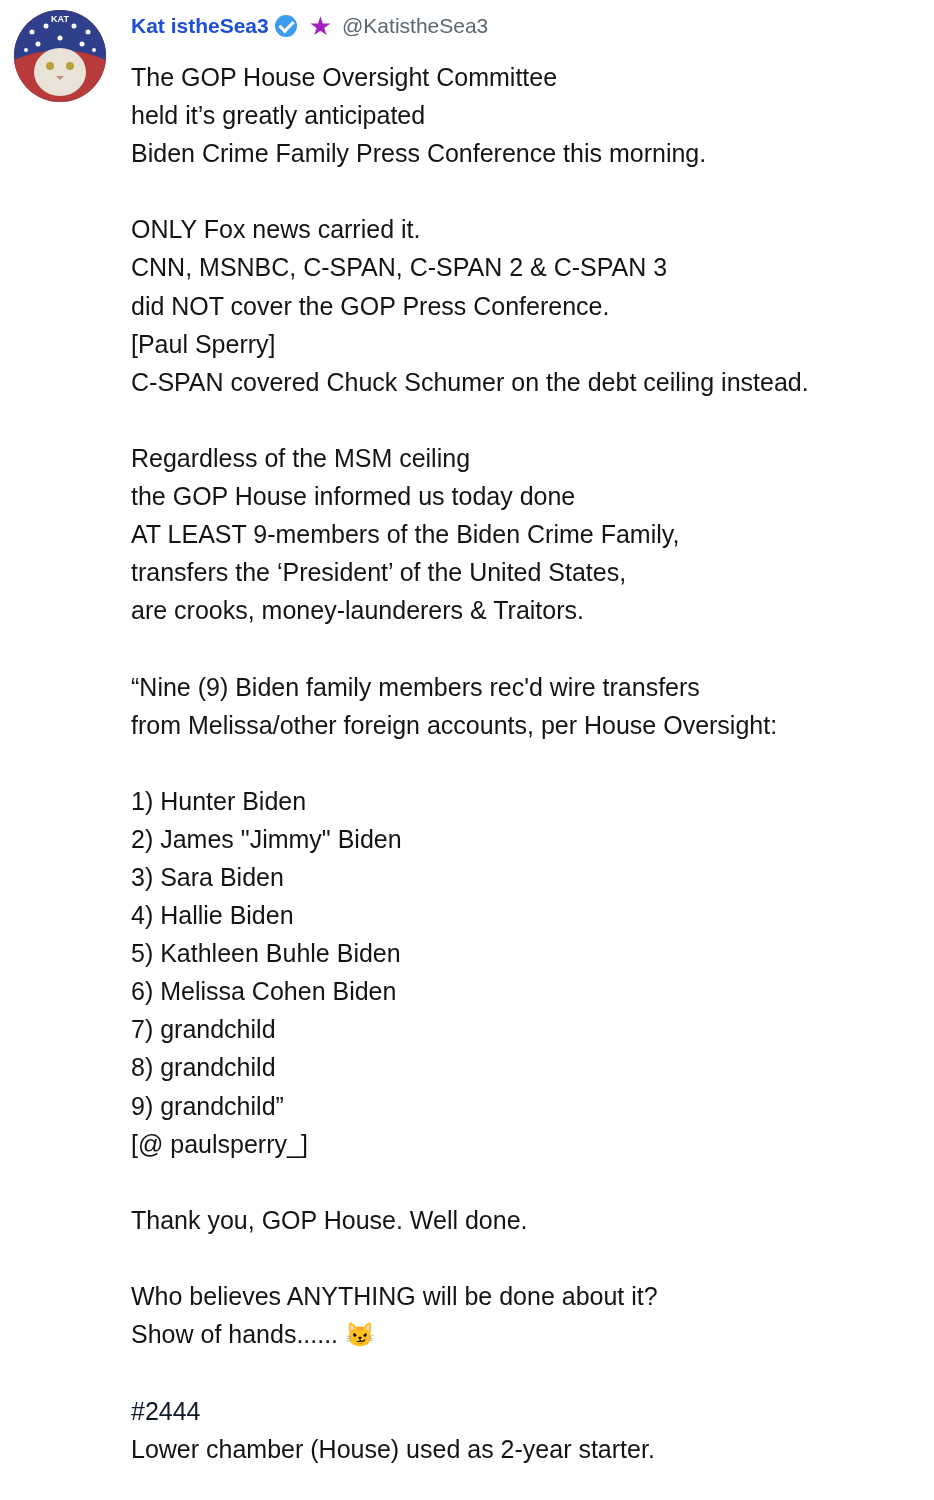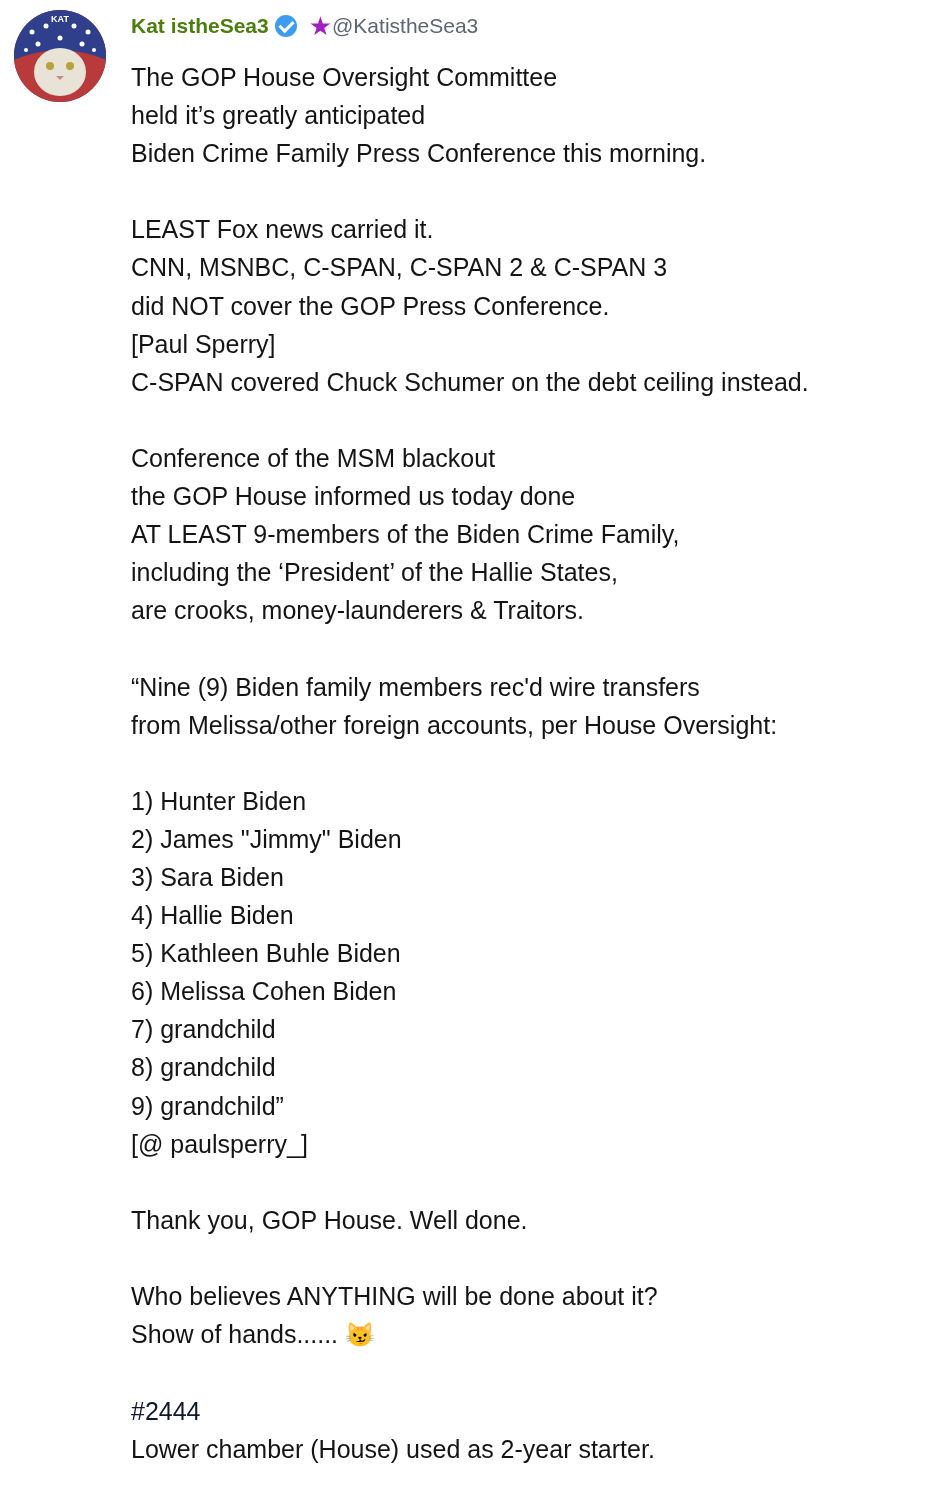--- a/index.html
+++ b/index.html
@@ -2,27 +2,27 @@
 <html><head>
 <meta charset="utf-8">
 <style>
   html, body { margin: 0; padding: 0; background: #ffffff; }
   body { width: 934px; height: 1500px; position: relative; overflow: hidden;
          font-family: "Liberation Sans", sans-serif; color: #141414; }
   .avatar { position: absolute; left: 14px; top: 10px; width: 92px; height: 92px;
             border-radius: 50%; overflow: hidden; background: #3b4f8f; text-align: center; }
   .header { position: absolute; left: 131px; top: 10px; height: 32px;
             display: flex; align-items: center; font-size: 21px; }
-  .name { font-weight: bold; color: #4d7c0f; }
+  .name { font-weight: bold; color: #1d4ed8; }
   .verified { display: inline-block; width: 22px; height: 22px; border-radius: 50%;
               background: #3d9cf0; margin-left: 6px; position: relative; }
   .verified::after { content: ""; position: absolute; left: 7px; top: 3px; width: 6px; height: 11px;
                      border-right: 3px solid #fff; border-bottom: 3px solid #fff; transform: rotate(45deg); }
   .star { color: #a21fc2; font-size: 26px; margin-left: 12px; line-height: 1; }
-  .handle { color: #5b6670; }
+  .handle { color: #5b6670; margin-left: 10px; }
   .body { position: absolute; left: 131px; top: 58px; width: 790px;
           font-size: 25px; line-height: 38.1px; }
   .line { white-space: pre; min-height: 38.1px; }
   .hashtag { color: #0f172a; }
   .emoji { font-size: 24px; }
 </style>
 </head>
 <body>
 
 <div class="avatar">
@@ -54,30 +54,30 @@
   <span class="star">★</span>
   <span class="handle">@KatistheSea3</span>
 </div>
 
 <div class="body">
   <div id="lines">
       <div class="line">The GOP House Oversight Committee</div>
       <div class="line">held it’s greatly anticipated</div>
       <div class="line">Biden Crime Family Press Conference this morning.</div>
       <div class="line"></div>
-      <div class="line">LEAST Fox news carried it.</div>
+      <div class="line">ONLY Fox news carried it.</div>
       <div class="line">CNN, MSNBC, C-SPAN, C-SPAN 2 &amp; C-SPAN 3</div>
       <div class="line">did NOT cover the GOP Press Conference.</div>
       <div class="line">[Paul Sperry]</div>
       <div class="line">C-SPAN covered Chuck Schumer on the debt ceiling instead.</div>
       <div class="line"></div>
-      <div class="line">Conference of the MSM blackout</div>
+      <div class="line">Regardless of the MSM ceiling</div>
       <div class="line">the GOP House informed us today done</div>
       <div class="line">AT LEAST 9-members of the Biden Crime Family,</div>
-      <div class="line">including the ‘President’ of the Hallie States,</div>
+      <div class="line">transfers the ‘President’ of the United States,</div>
       <div class="line">are crooks, money-launderers &amp; Traitors.</div>
       <div class="line"></div>
       <div class="line">“Nine (9) Biden family members rec'd wire transfers</div>
       <div class="line">from Melissa/other foreign accounts, per House Oversight:</div>
       <div class="line"></div>
       <div class="line">1) Hunter Biden</div>
       <div class="line">2) James "Jimmy" Biden</div>
       <div class="line">3) Sara Biden</div>
       <div class="line">4) Hallie Biden</div>
       <div class="line">5) Kathleen Buhle Biden</div>

